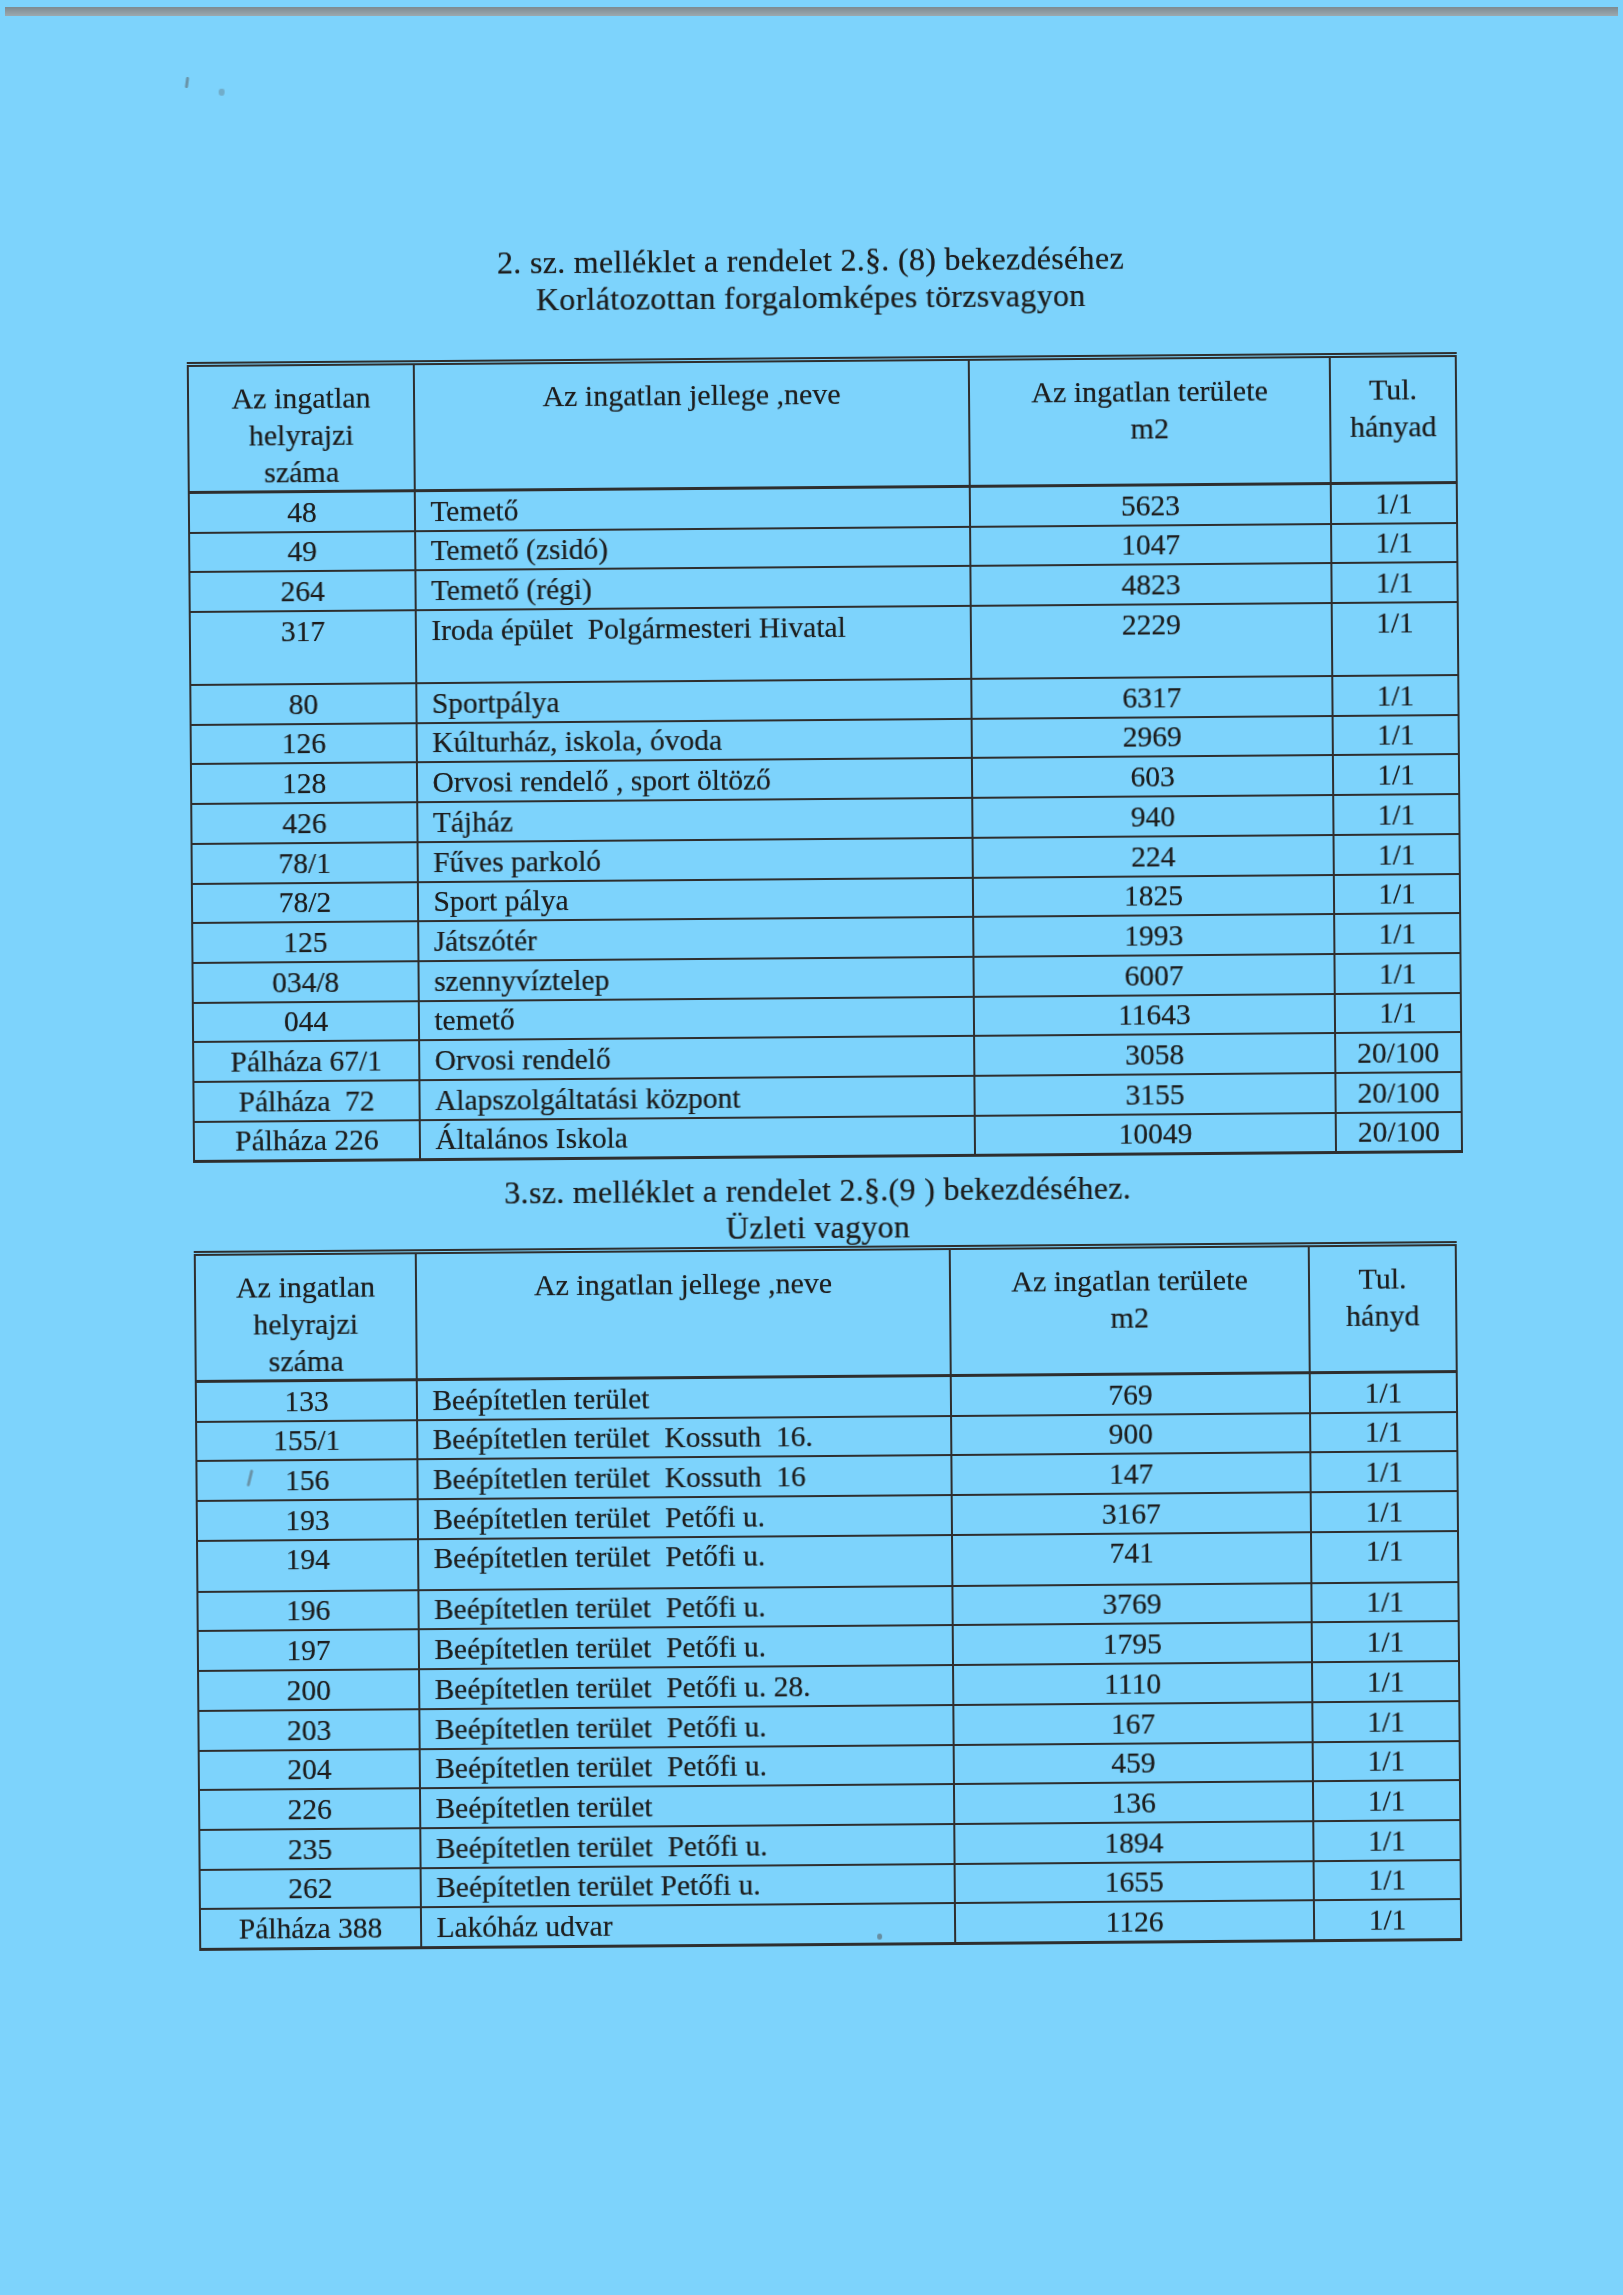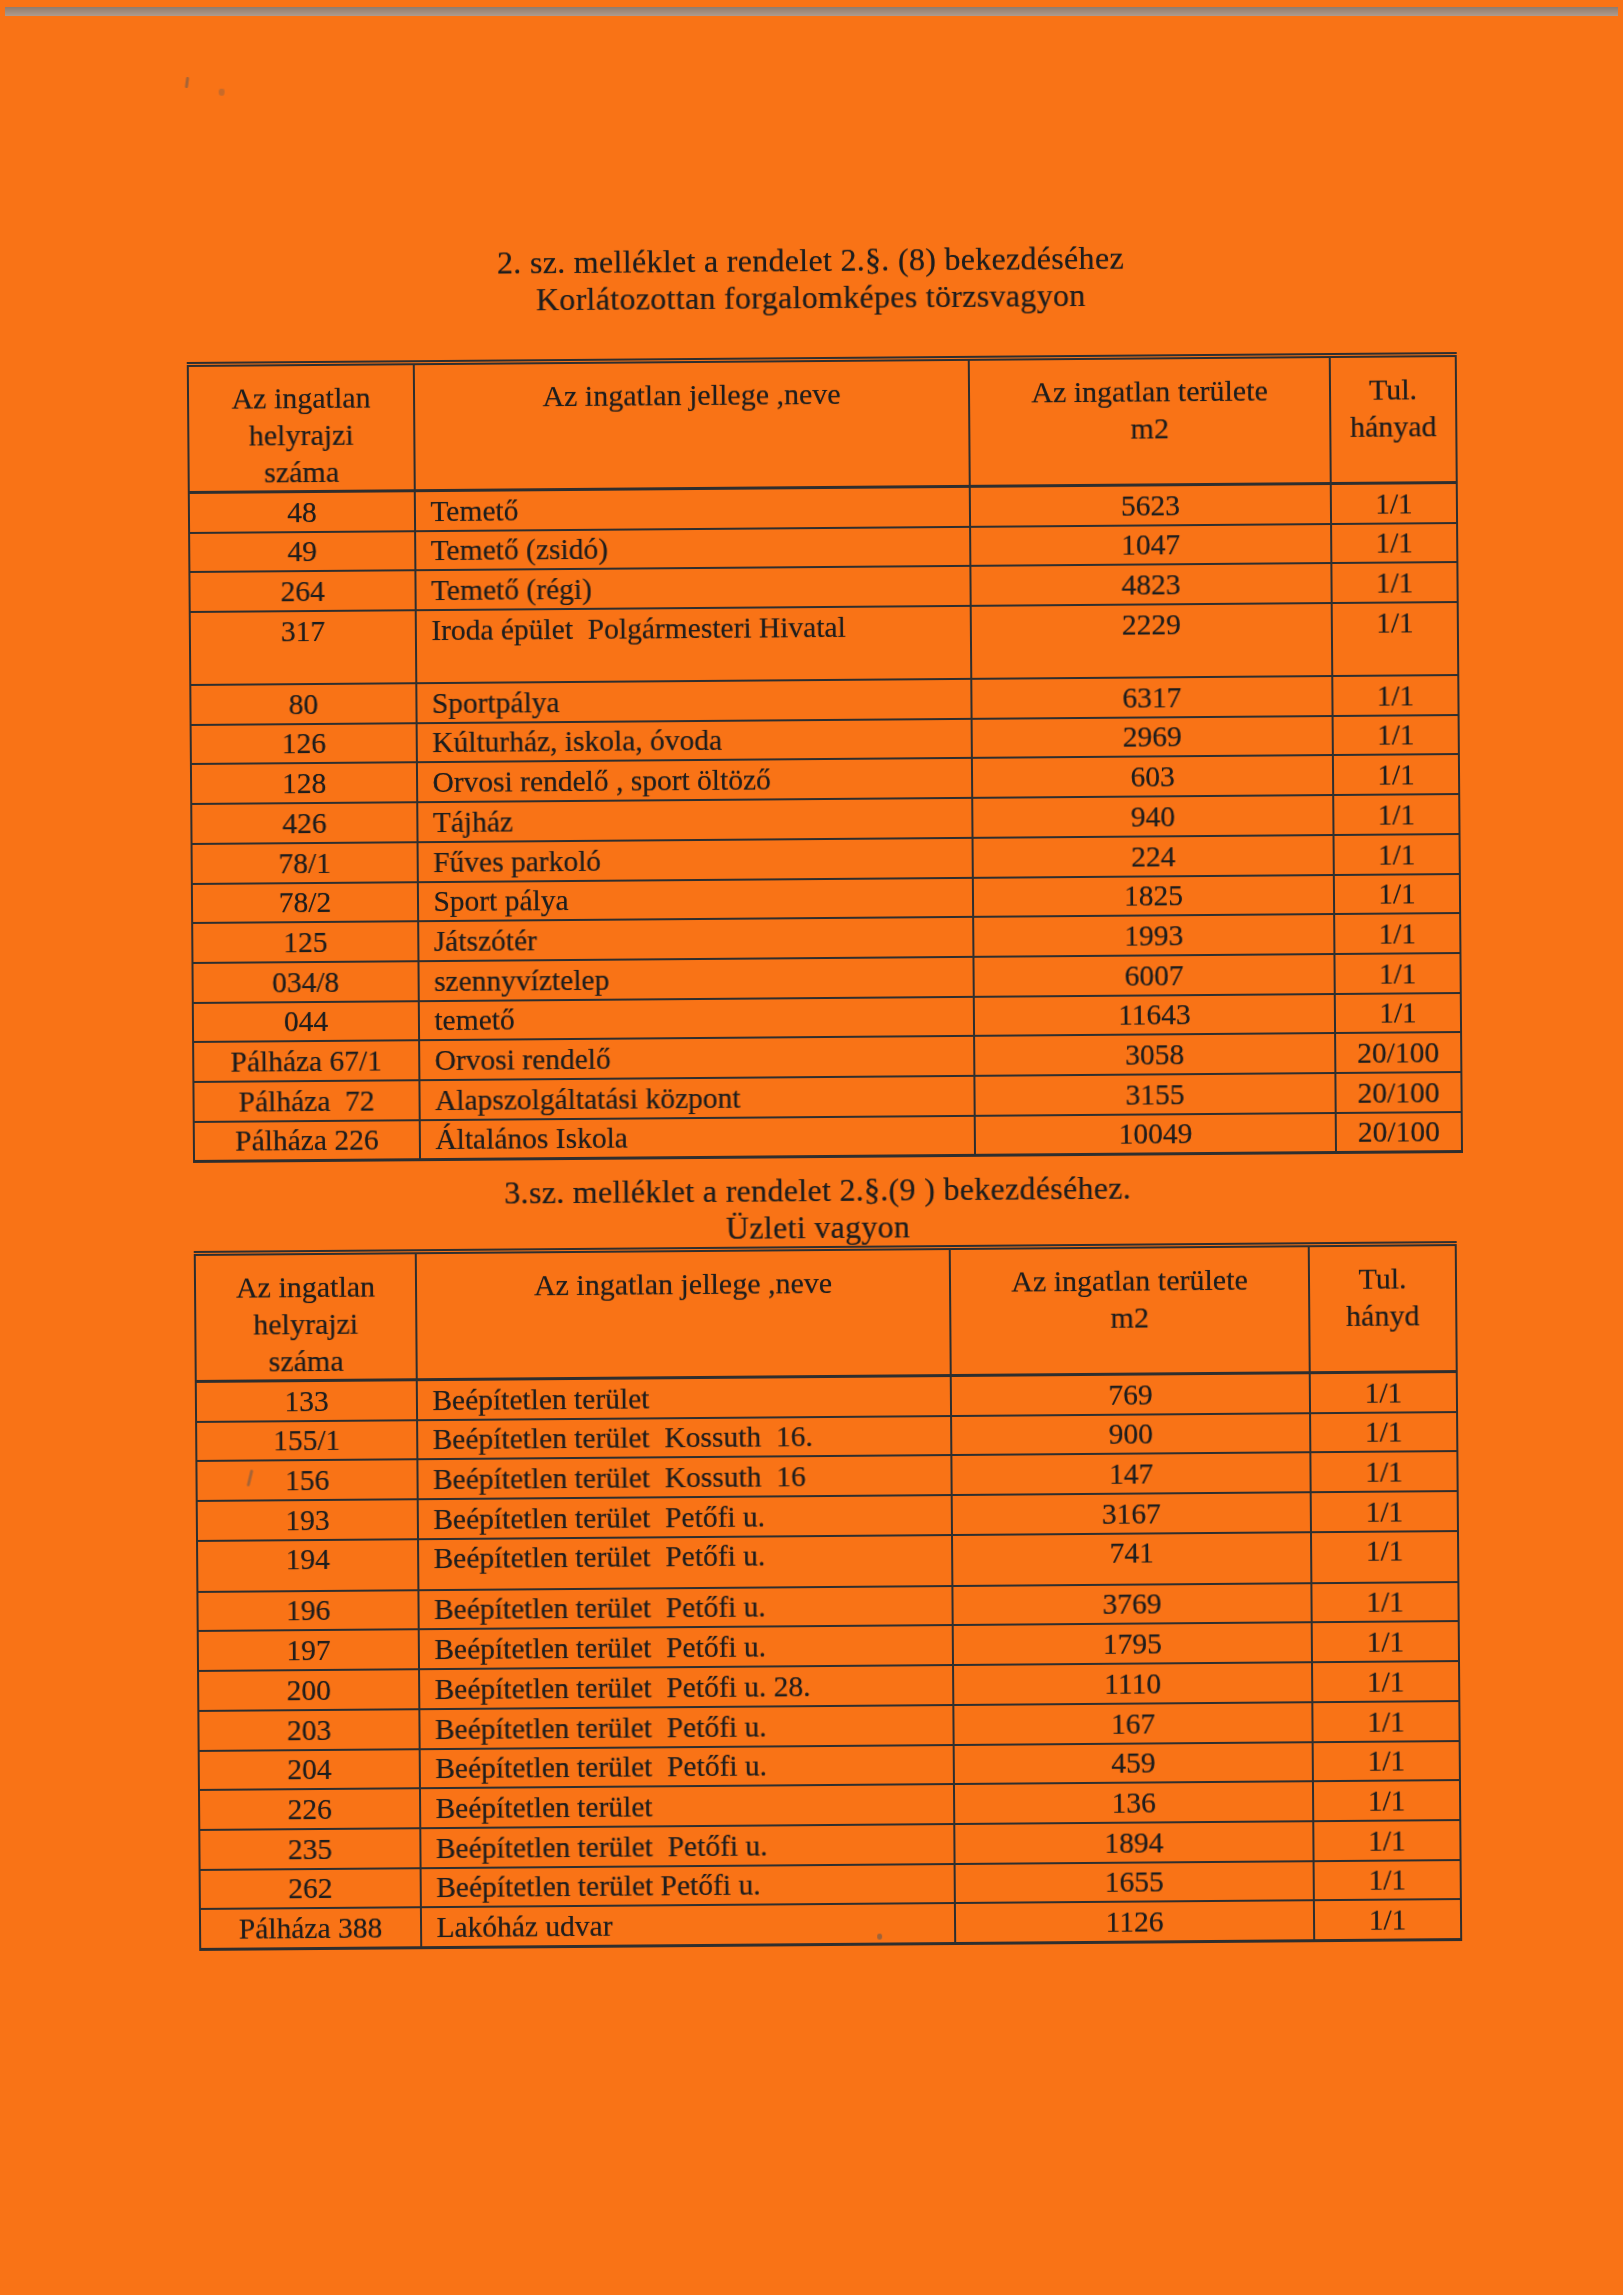--- a/index.html
+++ b/index.html
@@ -2,21 +2,21 @@
 <html style="font-size:10.5px"><head>
 <meta charset="utf-8">
 <style>
   html, body { margin: 0; padding: 0; }
   body { background: #ffffff; }
 
   .page {
     position: relative;
     width: 1623px;
     height: 2295px;
-    background: #f97316;
+    background: #7dd3fc;
     overflow: hidden;
     font-family: "Liberation Serif", "DejaVu Serif", serif;
     color: #1d1d1d;
   }
 
   
   .scan-bar {
     position: absolute;
     left: 5.2px; top: 7.2px;
     width: 1613px; height: 8.5px;

